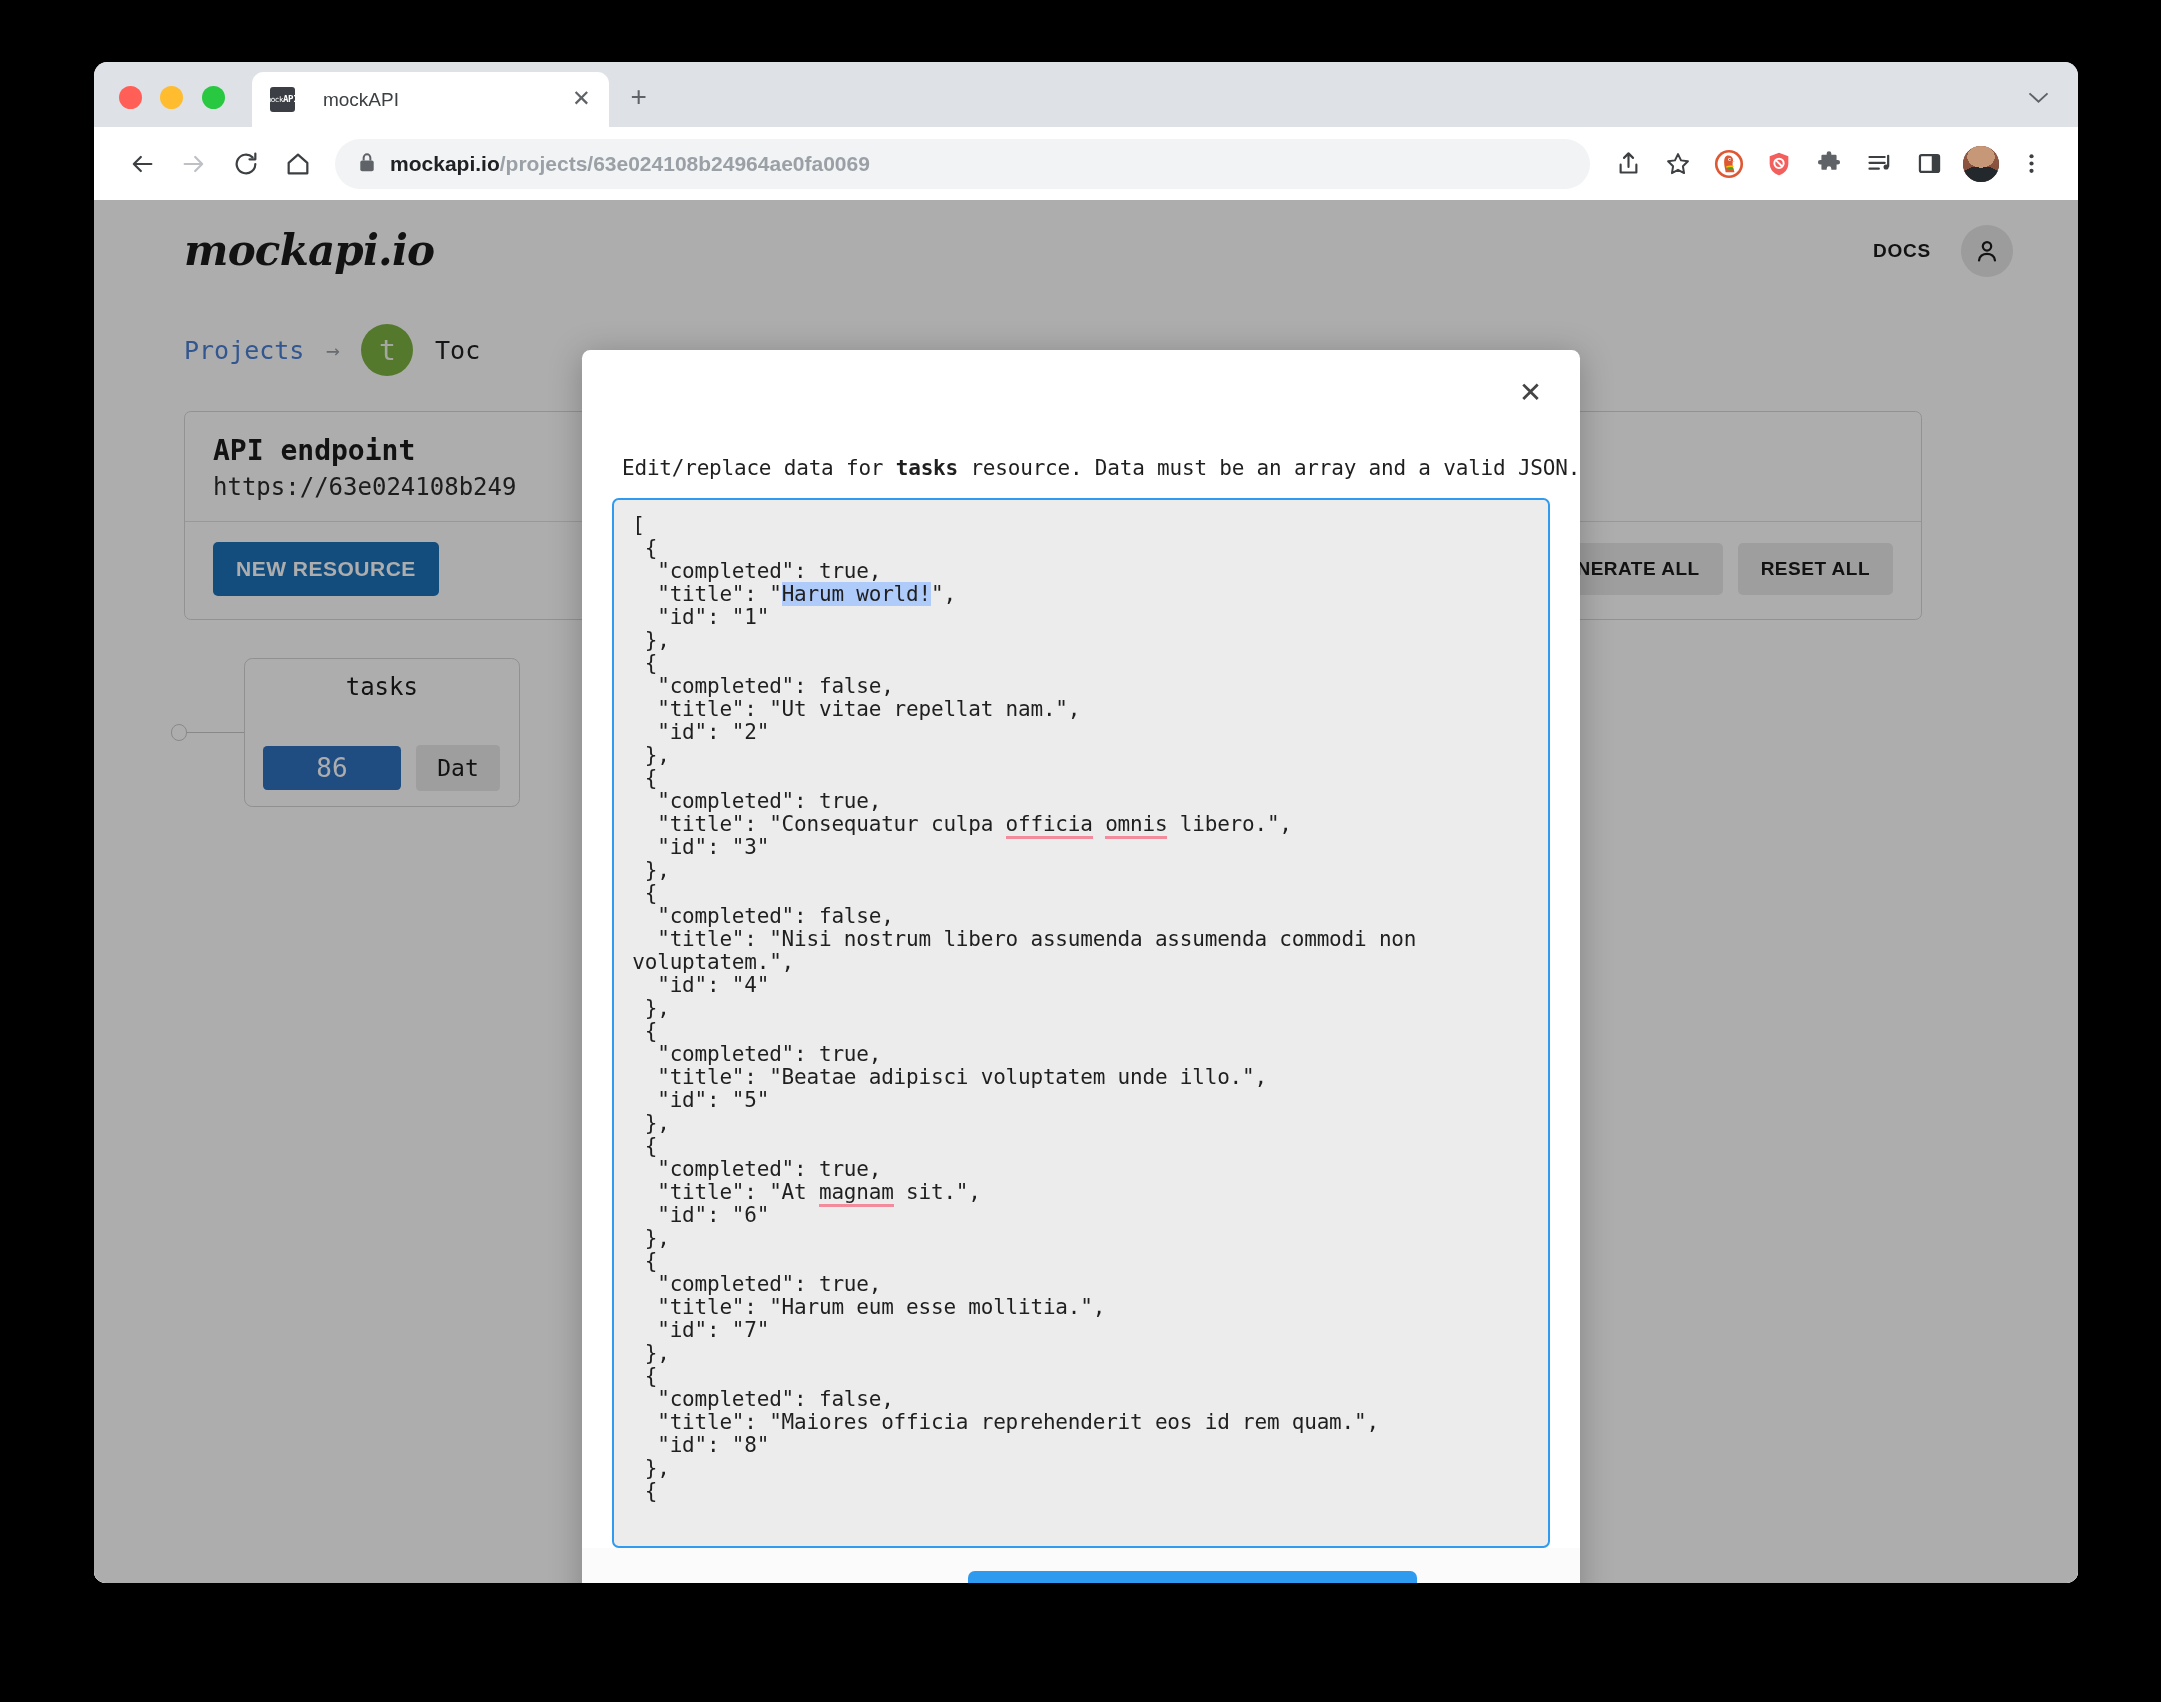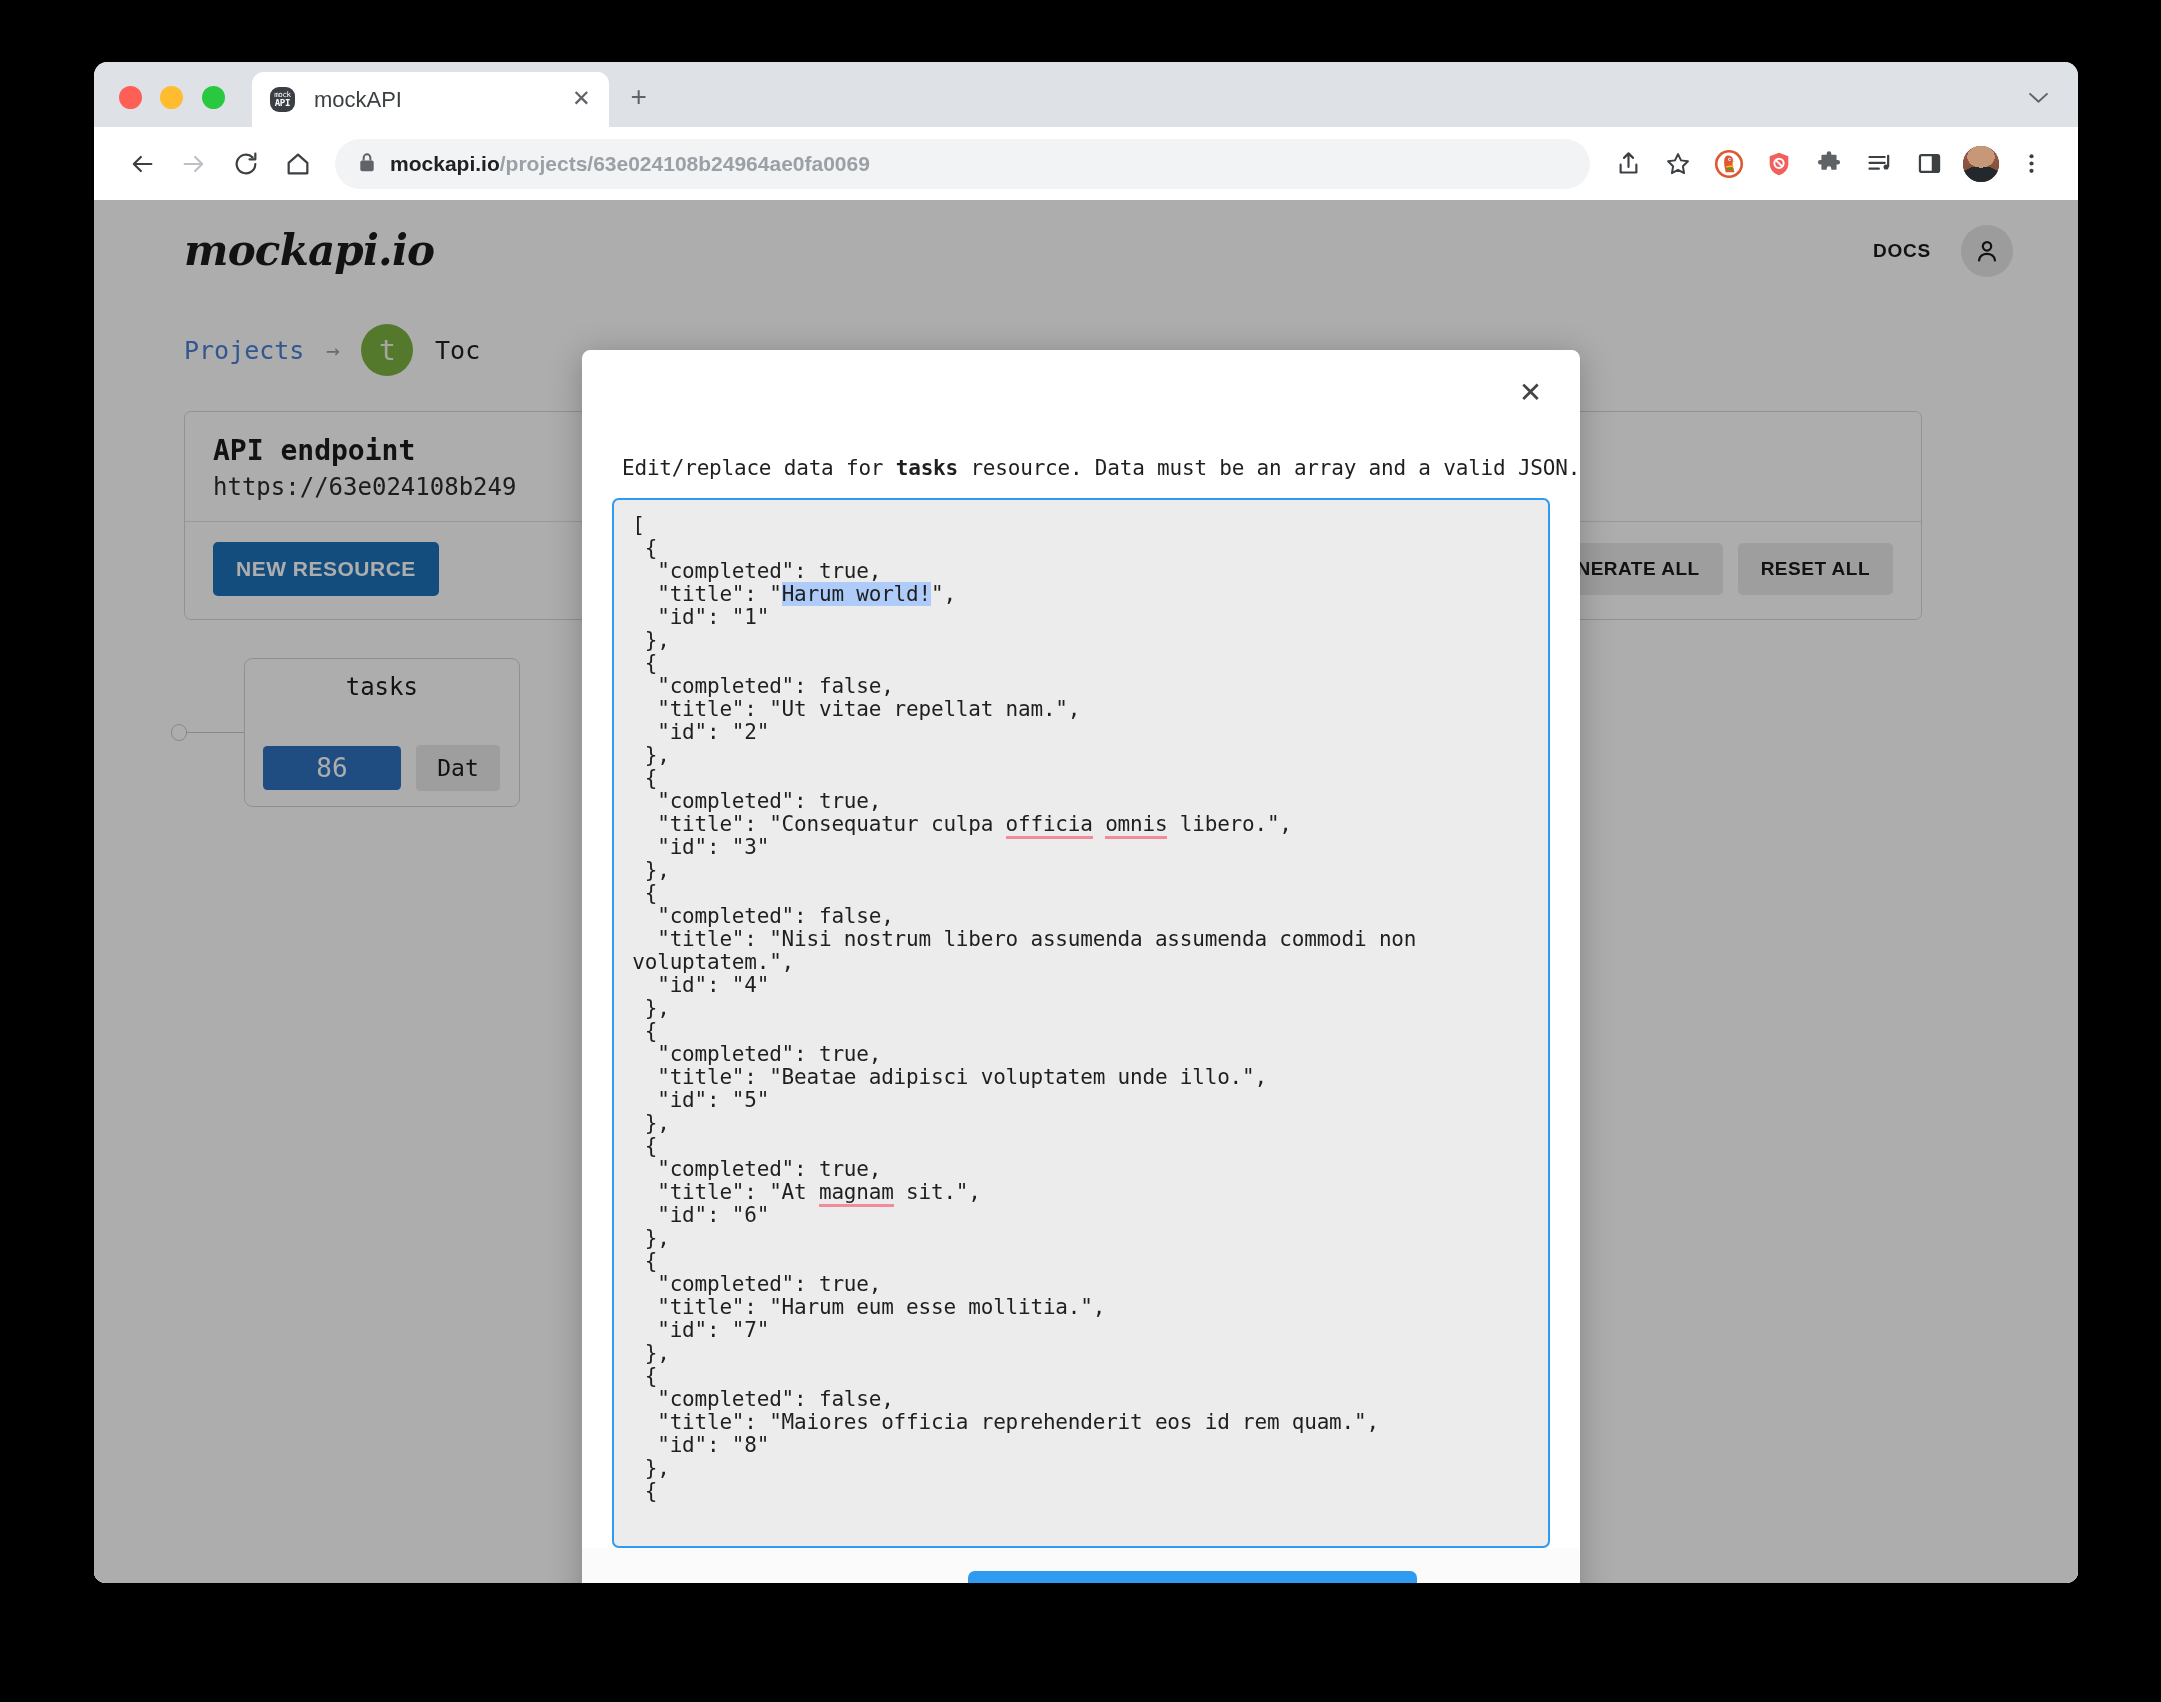--- a/index.html
+++ b/index.html
@@ -35,33 +35,33 @@
     width: 357px; height: 55px;
     background: #fff;
     border-radius: 11.6px 11.6px 0 0;
     display: flex; align-items: center;
     padding: 0 13.3px 0 18.3px;
     position: relative;
   }
   #tab-favicon {
     width: 25px; height: 25px;
     background: #3b3f45;
-    border-radius: 9px;
-    display: flex; flex-direction: column;
+    border-radius: 3px;
+    display: flex; flex-direction: row;
     align-items: center; justify-content: center;
     flex: 0 0 auto;
     color: #fff;
     font-family: "DejaVu Sans Mono", monospace;
     line-height: 1;
   }
   #tab-favicon .fav-top { font-size: 7.5px; letter-spacing: -0.4px; }
   #tab-favicon .fav-bot { font-size: 9.1px; font-weight: bold; letter-spacing: -0.4px; }
   #tab-title {
-    margin-left: 19px;
-    font-size: 22px; color: #3c4043;
+    margin-left: 28px;
+    font-size: 19px; color: #3c4043;
     white-space: nowrap; overflow: hidden;
     flex: 1 1 auto;
   }
   #tab-close {
     width: 28px; height: 28px;
     display: flex; align-items: center; justify-content: center;
     color: #5f6368; font-size: 22.4px; line-height: 1;
     border-radius: 50%;
     flex: 0 0 auto;
   }

